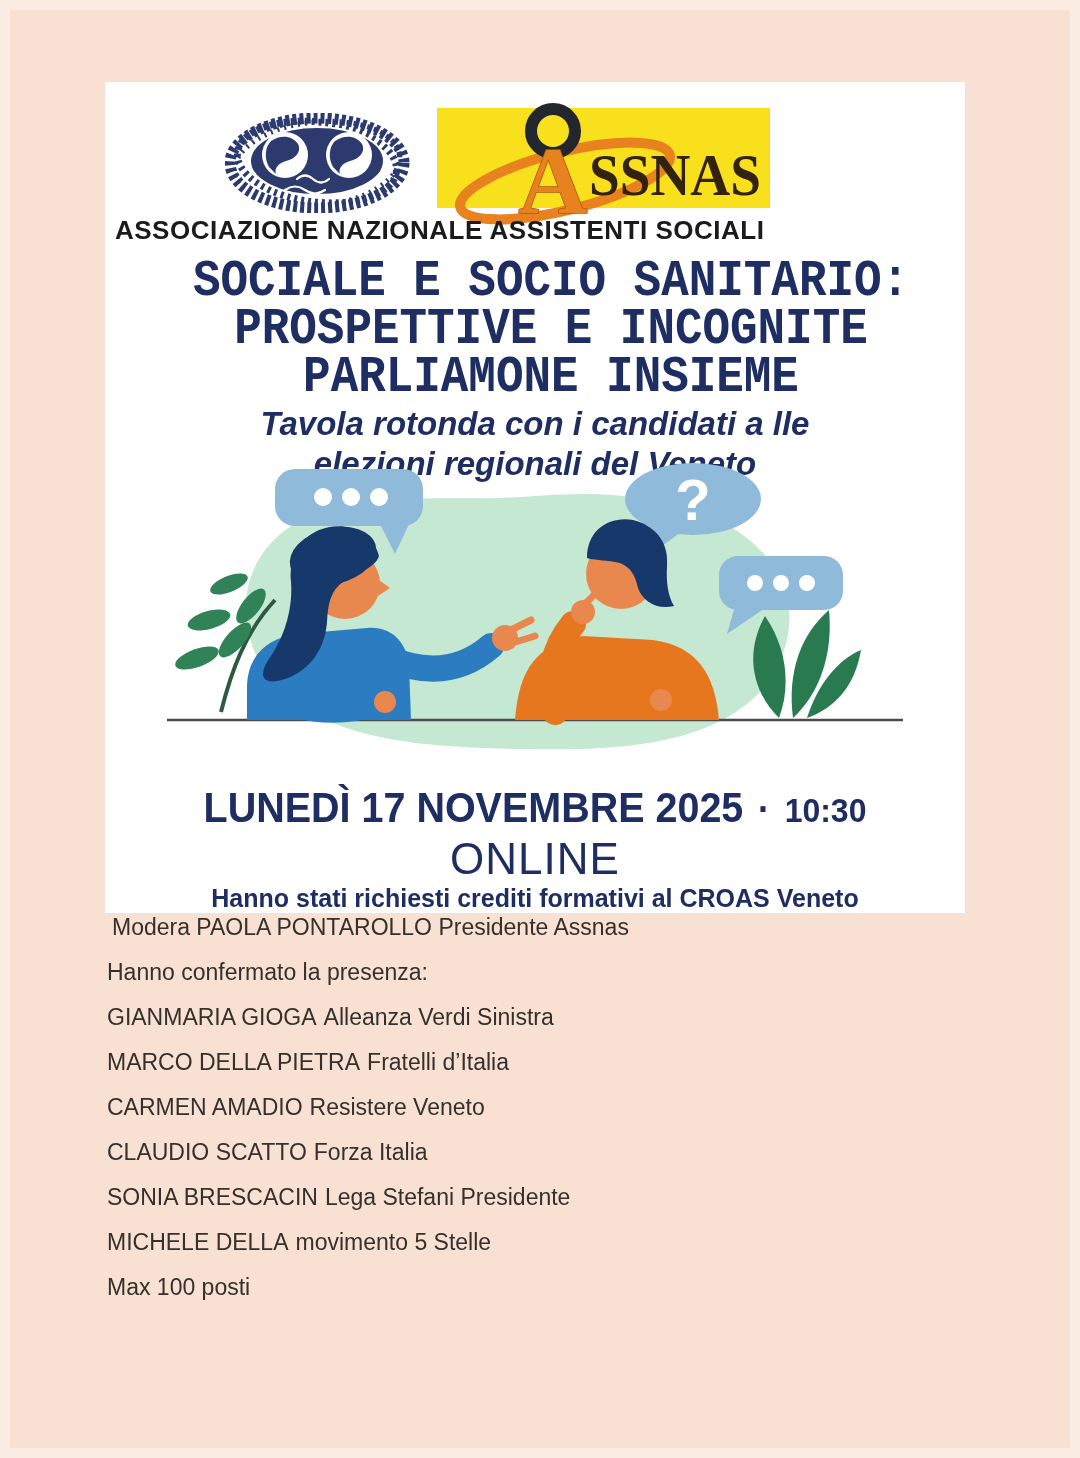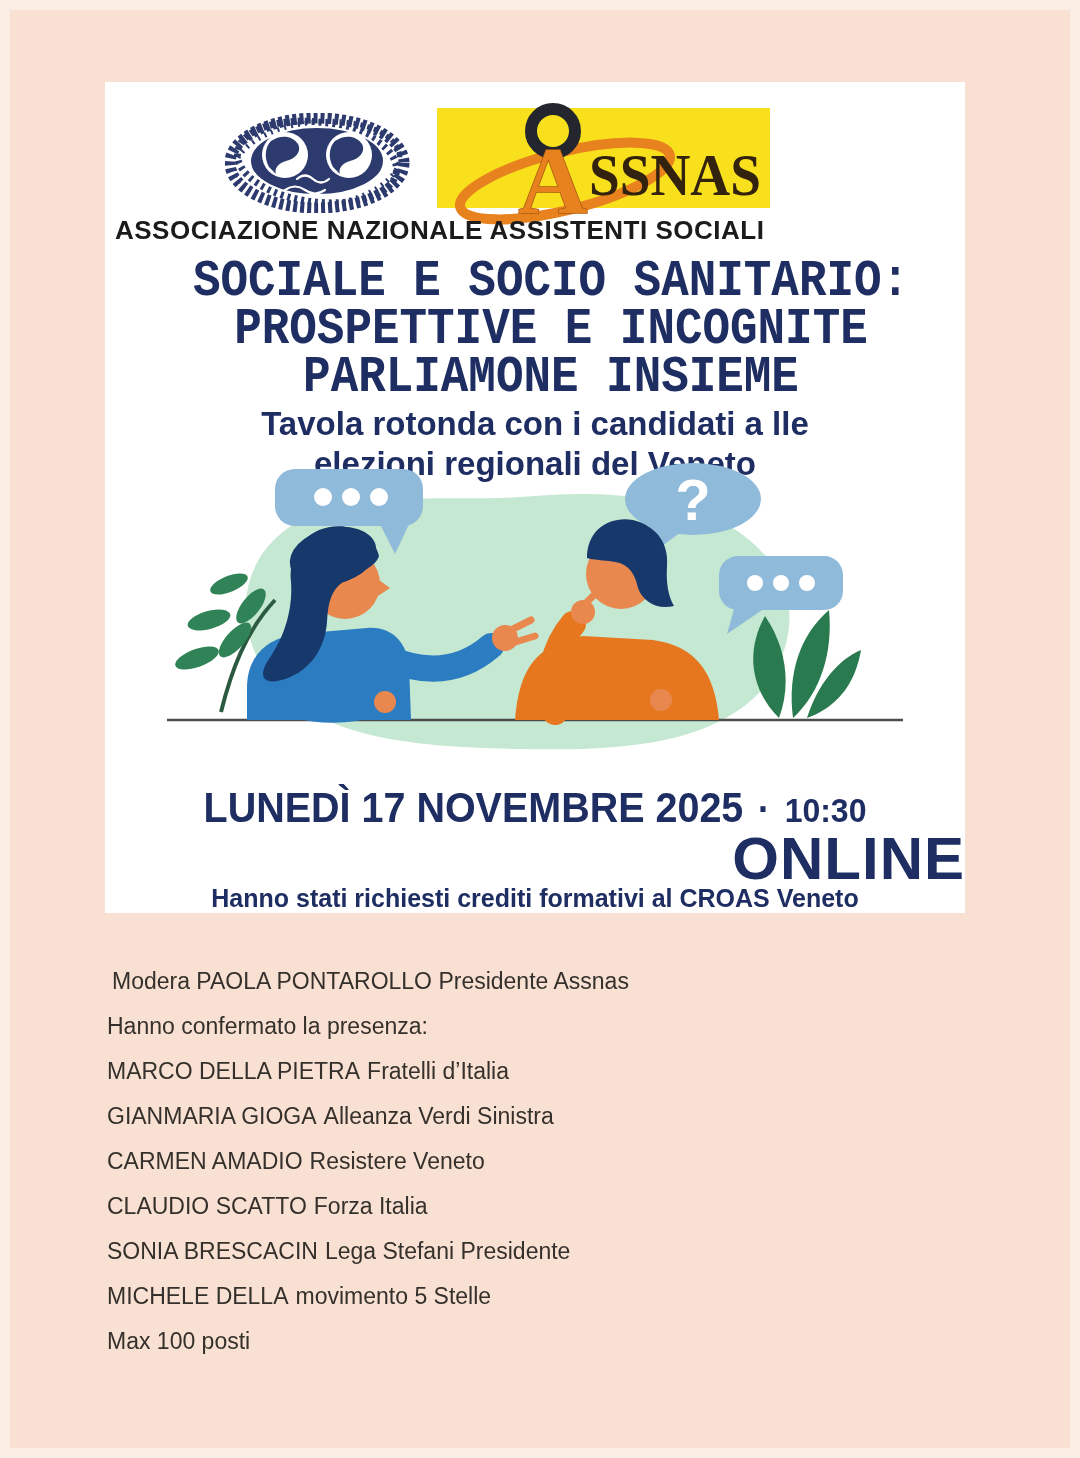--- a/index.html
+++ b/index.html
@@ -26,47 +26,47 @@
     color:#1b1b1b;
     padding-left:10px;
   }
   .title-block{position:absolute;top:176px;left:16px;width:100%;text-align:center;font-family:Liberation Mono, monospace;}
   .title-line{
     font-size:51px;line-height:48px;font-weight:bold;
     color:var(--navy,#1e2d62);
     transform:scaleX(.9);transform-origin:50% 50%;
     white-space:nowrap;
   }
-  .subtitle-block{position:absolute;top:322px;left:0;width:100%;text-align:center;}
+  .subtitle-block{position:absolute;top:322px;left:0;width:100%;text-align:center;font-style:italic;}
   .subtitle-line{
     font-size:33px;line-height:40px;font-weight:bold;
     color:var(--navy,#1e2d62);
   }
   .illustration{position:absolute;left:30px;top:378px;width:800px;height:300px;}
   .date-line{
     position:absolute;top:700px;left:0;width:100%;
     text-align:center;color:var(--navy,#1e2d62);
     font-weight:bold;font-size:42px;line-height:52px;
     transform:scaleX(.94);transform-origin:50% 50%;
     white-space:nowrap;
   }
   .date-line .time{font-size:34px;}
   .date-line .sep{font-size:38px;padding:0 4px;}
   .online-line{
     position:absolute;top:752px;left:0;width:100%;
-    text-align:right;color:var(--navy,#1e2d62);
-    font-weight:bold;font-size:60px;line-height:50px;letter-spacing:1px;
+    text-align:center;color:var(--navy,#1e2d62);
+    font-weight:normal;font-size:44px;line-height:50px;letter-spacing:1px;
   }
   .credits-line{
     position:absolute;top:802px;left:0;width:100%;
     text-align:center;color:var(--navy,#1e2d62);
     font-weight:bold;font-size:25px;line-height:28px;
   }
   .details{
-    position:absolute;left:107px;top:966px;width:880px;
+    position:absolute;left:107px;top:912px;width:880px;
     color:var(--text_dark,#35302b);
     font-size:23px;
   }
   .detail-row{height:45px;line-height:30px;white-space:nowrap;}
   .detail-row .party{margin-left:7px;}
   .moderator-row{padding-left:5px;}
 </style>
 </head>
 <body>
 
@@ -203,22 +203,22 @@
     <div class="online-line">ONLINE</div>
 
     <div class="credits-line">Hanno stati richiesti crediti formativi al CROAS Veneto</div>
 
   </div>
 
   <div class="details">
     <div class="detail-row moderator-row">Modera PAOLA PONTAROLLO Presidente Assnas</div>
     <div class="detail-row">Hanno  confermato la presenza:</div>
 
+    <div class="detail-row"><span class="name">GIANMARIA GIOGA</span><span class="party">Alleanza Verdi Sinistra</span></div>
     <div class="detail-row"><span class="name">MARCO DELLA PIETRA</span><span class="party">Fratelli d’Italia</span></div>
-    <div class="detail-row"><span class="name">GIANMARIA GIOGA</span><span class="party">Alleanza Verdi Sinistra</span></div>
     <div class="detail-row"><span class="name">CARMEN AMADIO</span><span class="party">Resistere Veneto</span></div>
     <div class="detail-row"><span class="name">CLAUDIO SCATTO</span><span class="party">Forza Italia</span></div>
     <div class="detail-row"><span class="name">SONIA BRESCACIN</span><span class="party">Lega Stefani Presidente</span></div>
     <div class="detail-row"><span class="name">MICHELE DELLA</span><span class="party">movimento 5 Stelle</span></div>
 
     <div class="detail-row">Max 100 posti</div>
   </div>
 
 </div>
 

